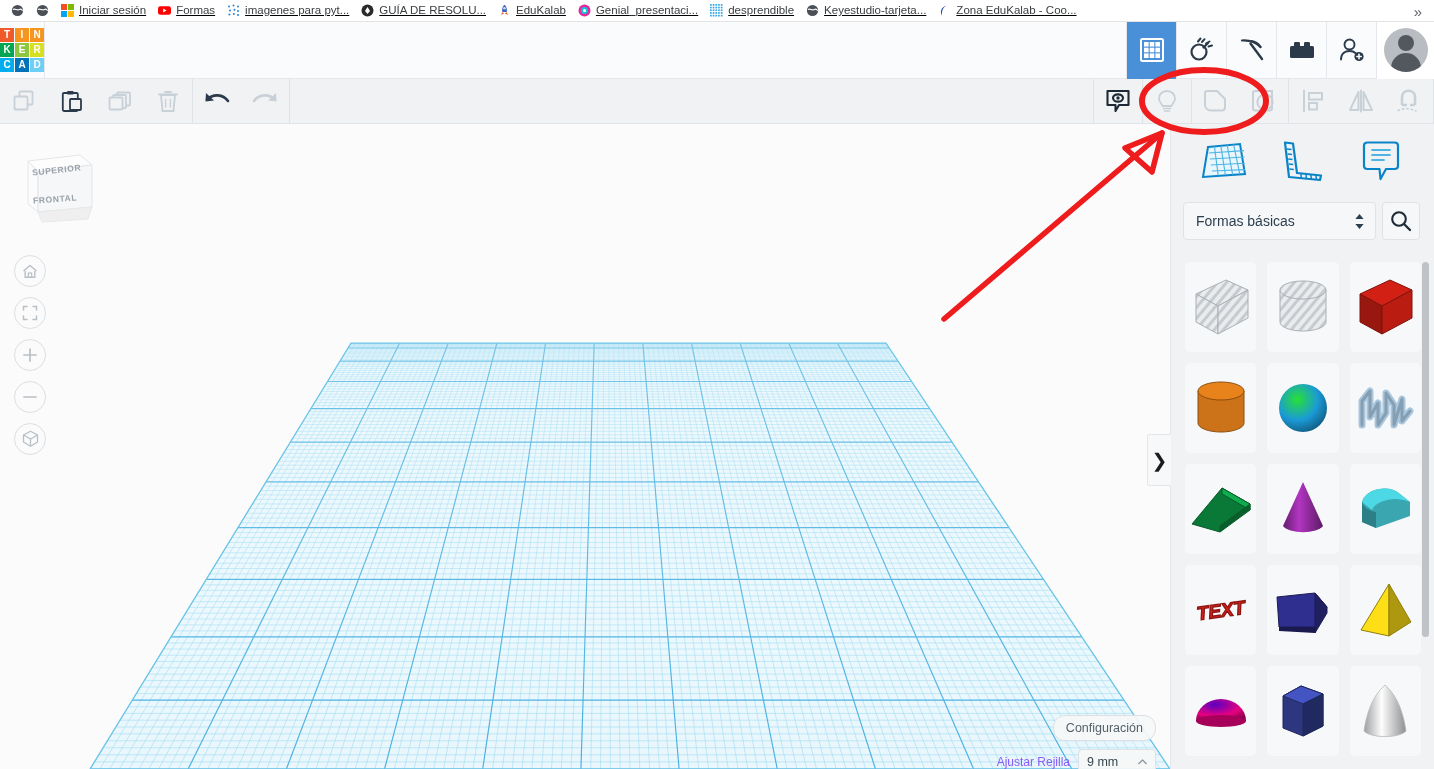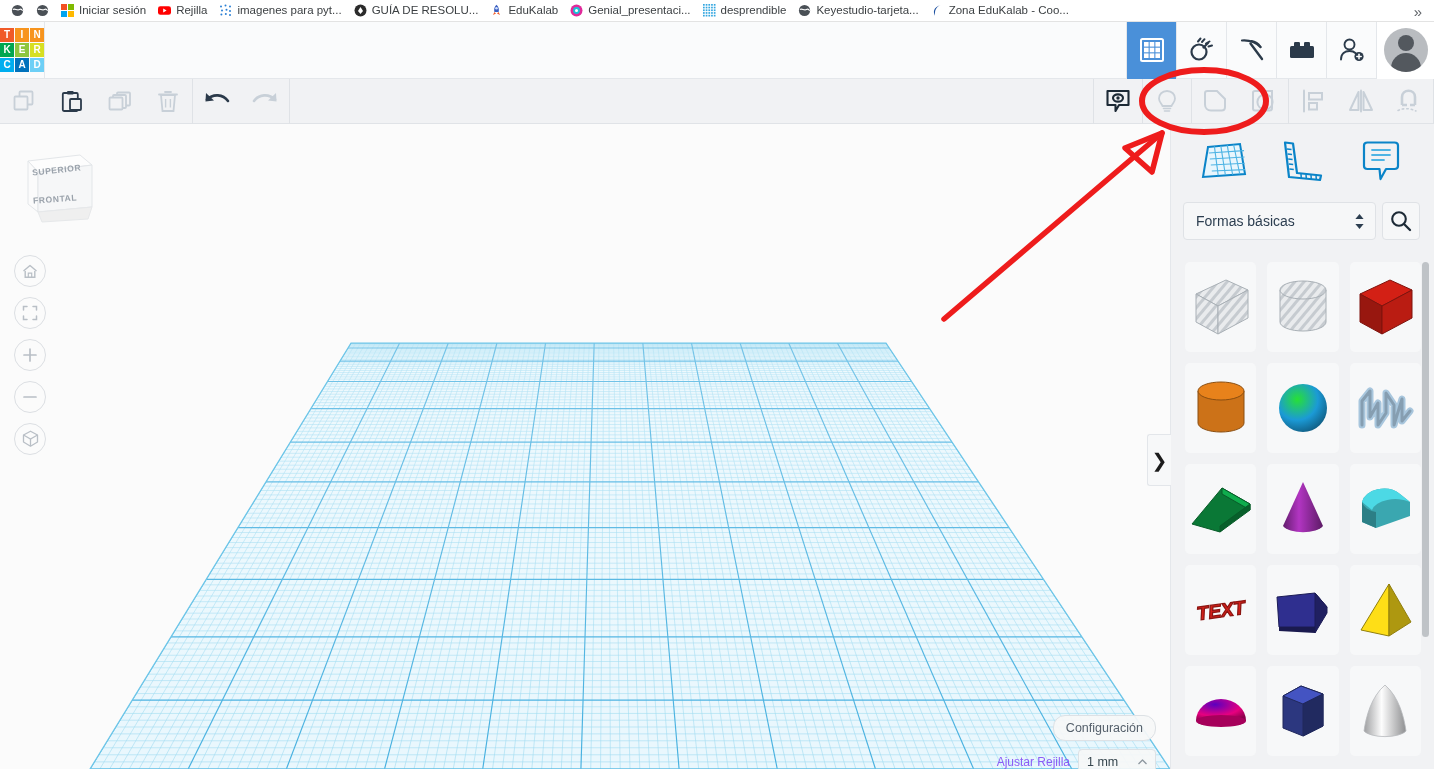--- a/index.html
+++ b/index.html
@@ -210,21 +210,21 @@
 
   
   .annot { position: absolute; left: 0; top: 0; width: 1434px; height: 769px; pointer-events: none; }
 </style>
 </head>
 <body>
 
 <div id="root">
 
   <div class="bookmarks">
-    <div id="bm-list" style="display:flex;align-items:center;">
+    <div id="bm-list" style="display:flex;align-items:center;text-decoration:underline;">
         <div class="bm">
           <span class="bm-ico">
             <svg width="13" height="13" viewBox="0 0 13 13">
               <circle cx="6.5" cy="6.5" r="5.6" fill="#4a5056"></circle>
               <path d="M2 5.5 C4 4 6 7 8.5 5.5 C10 4.6 11 5.8 11.6 6.8" fill="none" stroke="#fff" stroke-width="1.2"></path>
             </svg>
           </span>
         </div>
         <div class="bm">
           <span class="bm-ico">
@@ -245,21 +245,21 @@
           </span>
           <span class="bm-label">Iniciar sesión</span>
         </div>
         <div class="bm">
           <span class="bm-ico">
             <svg width="13" height="13" viewBox="0 0 13 13">
               <rect x="0" y="2.2" width="13" height="8.6" rx="2.4" fill="#ff0000"></rect>
               <path d="M5.2 4.6 L8.6 6.5 L5.2 8.4 Z" fill="#fff"></path>
             </svg>
           </span>
-          <span class="bm-label">Rejilla</span>
+          <span class="bm-label">Formas</span>
         </div>
         <div class="bm">
           <span class="bm-ico">
             <svg width="13" height="13" viewBox="0 0 13 13">
               <g fill="#2a7fd4">
                 <circle cx="2" cy="2.5" r="1"></circle>
                 <circle cx="6.5" cy="1.6" r="1"></circle>
                 <circle cx="11" cy="2.5" r="1"></circle>
                 <circle cx="3" cy="6.5" r="1"></circle>
                 <circle cx="7.5" cy="5.8" r="1"></circle>
@@ -855,21 +855,21 @@
         <path d="M8.5 1.2 L15.5 5 L15.5 12 L8.5 16.2 L1.5 12 L1.5 5 Z" fill="none" stroke="#b9bfc6" stroke-width="1.3" stroke-linejoin="round"></path>
         <path d="M1.5 5 L8.5 9 L15.5 5" fill="none" stroke="#b9bfc6" stroke-width="1.3"></path>
         <path d="M8.5 9 L8.5 16.2" fill="none" stroke="#b9bfc6" stroke-width="1.3"></path>
       </svg>
     </div>
 
     <div class="cfg-btn">Configuración</div>
     <div class="snap-row">
       <span class="snap-label">Ajustar Rejilla</span>
       <div class="snap-sel">
-        <span>1 mm</span>
+        <span>9 mm</span>
         <svg width="9" height="6" viewBox="0 0 9 6">
           <path d="M0.5 5 L4.5 1 L8.5 5" fill="none" stroke="#8d979f" stroke-width="1.3" stroke-linejoin="round"></path>
         </svg>
       </div>
     </div>
   </div>
 
   <div class="panel">
 
     <div class="collapse-handle">❯</div>

